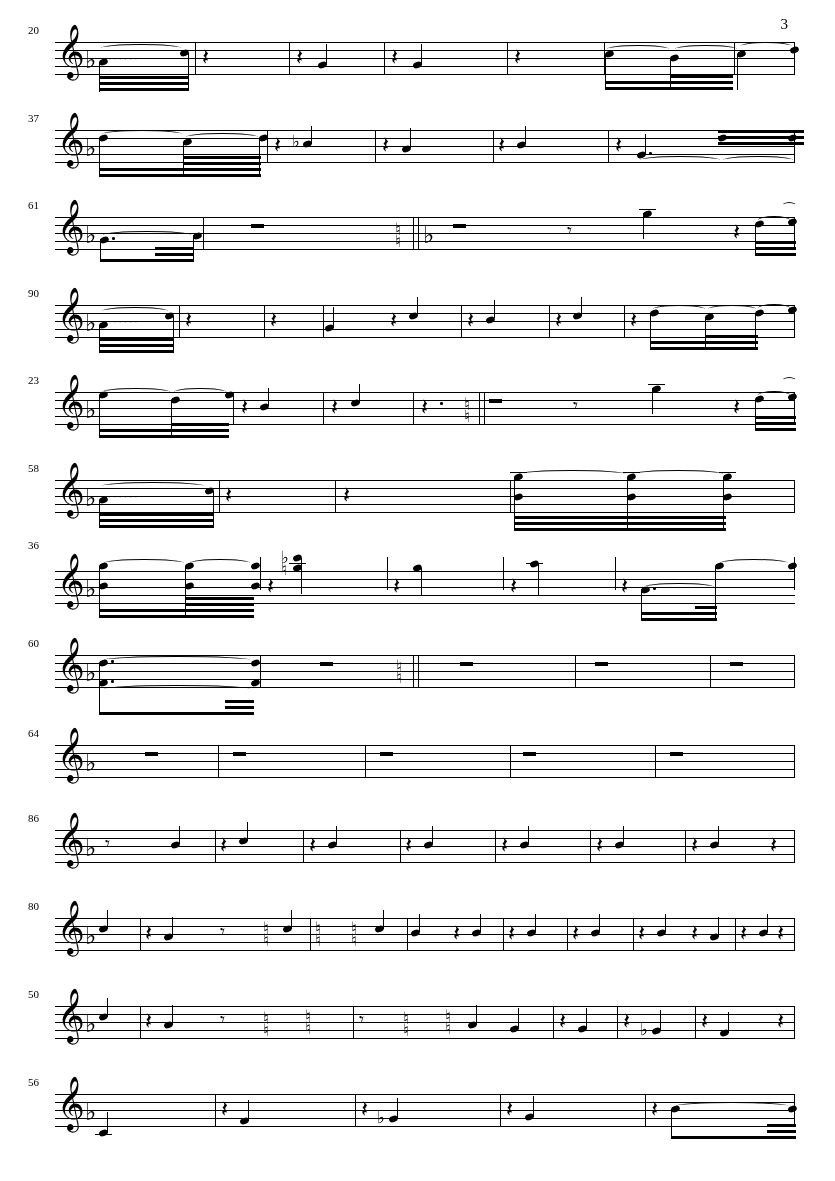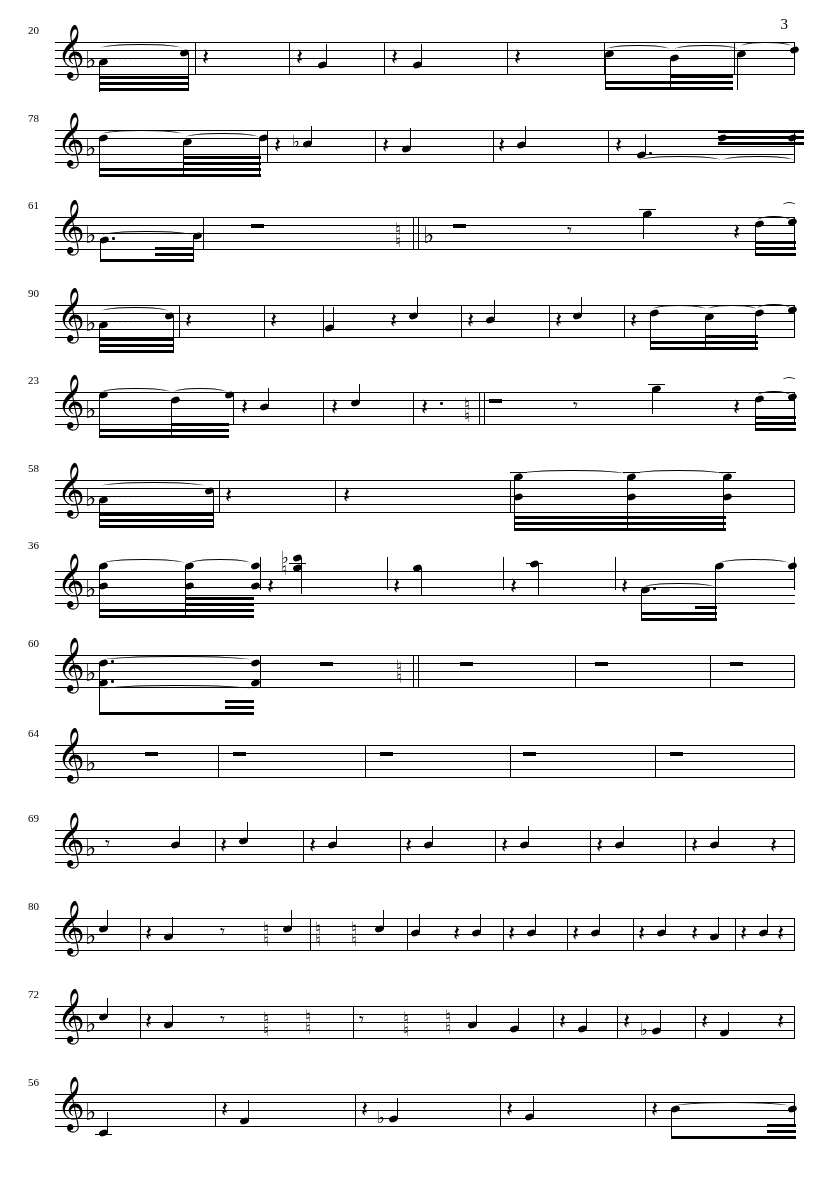--- a/index.html
+++ b/index.html
@@ -209,21 +209,21 @@
     <div class="beam" style="left:550px;top:39px;width:128px"></div>
     <div class="beam" style="left:615px;top:33px;width:63px"></div>
     <div class="tie" style="left:552px;top:3px;width:62px"></div>
     <div class="tie" style="left:620px;top:3px;width:62px"></div>
     <div class="tie" style="left:686px;top:0px;width:50px"></div>
     <div class="barline" style="left:679px"></div>
     <div class="barline" style="left:739px"></div>
   </div>
 
   <div class="system" style="top:130px">
-    <div class="measure-number">78</div>
+    <div class="measure-number">37</div>
     <div class="staff">
       <div class="line l0"></div>
         <div class="line l1"></div>
         <div class="line l2"></div>
         <div class="line l3"></div>
         <div class="line l4"></div>
     </div>
     <div class="clef">𝄞</div>
     <div class="keysig" style="left:30px;top:6px">♭</div>
 
@@ -613,21 +613,21 @@
     <div class="barline" style="left:310px"></div>
     <div class="rest-whole" style="left:325px;top:7px"></div>
     <div class="barline" style="left:455px"></div>
     <div class="rest-whole" style="left:468px;top:7px"></div>
     <div class="barline" style="left:600px"></div>
     <div class="rest-whole" style="left:615px;top:7px"></div>
     <div class="barline" style="left:739px"></div>
   </div>
 
   <div class="system" style="top:830px">
-    <div class="measure-number">69</div>
+    <div class="measure-number">86</div>
     <div class="staff">
       <div class="line l0"></div>
         <div class="line l1"></div>
         <div class="line l2"></div>
         <div class="line l3"></div>
         <div class="line l4"></div>
     </div>
     <div class="clef">𝄞</div>
     <div class="keysig" style="left:30px;top:6px">♭</div>
 
@@ -732,21 +732,21 @@
     <div class="barline" style="left:680px"></div>
     <div class="rest-quarter" style="left:685px;top:4px">𝄽</div>
     <div class="notehead" style="left:704px;top:12px"></div>
     <div class="stem" style="left:712px;top:-4px;height:18px"></div>
 
     <div class="rest-quarter" style="left:722px;top:4px">𝄽</div>
     <div class="barline" style="left:739px"></div>
   </div>
 
   <div class="system" style="top:1006px">
-    <div class="measure-number">72</div>
+    <div class="measure-number">50</div>
     <div class="staff">
       <div class="line l0"></div>
         <div class="line l1"></div>
         <div class="line l2"></div>
         <div class="line l3"></div>
         <div class="line l4"></div>
     </div>
     <div class="clef">𝄞</div>
     <div class="keysig" style="left:30px;top:6px">♭</div>
 

